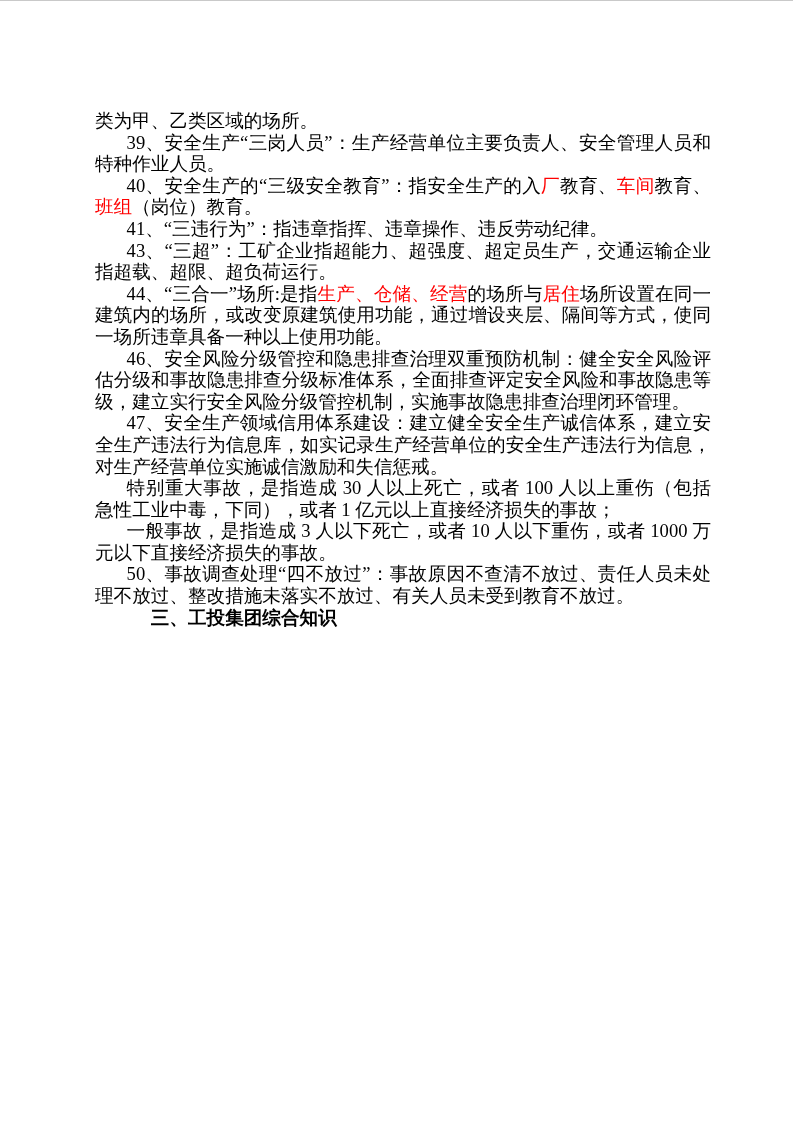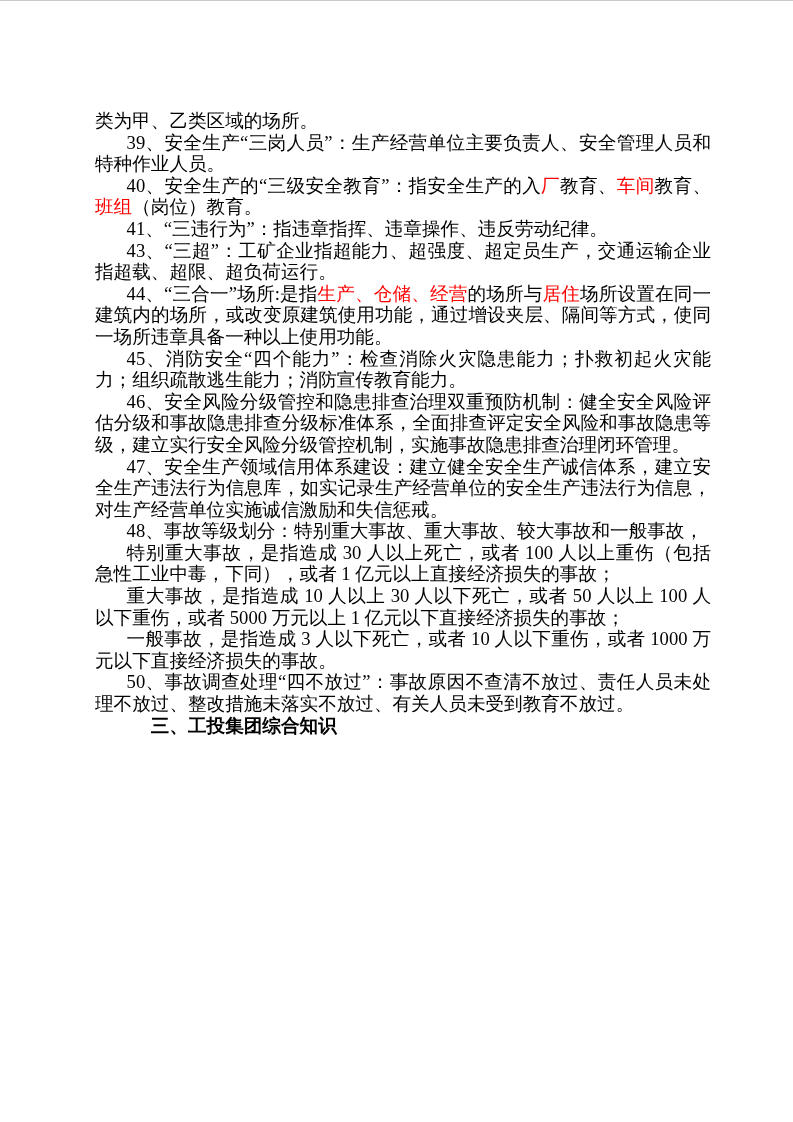--- a/index.html
+++ b/index.html
@@ -56,23 +56,20 @@
 
 <div class="page">
   <div class="top-edge" style="background: rgb(201, 201, 201);"></div>
   <div class="text-block" style="color: rgb(0, 0, 0);">
       <p class="para continuation"><span class="seg">类为甲、乙类区域的场所。</span></p>
       <p class="para item"><span class="seg">39、安全生产“三岗人员”：生产经营单位主要负责人、安全管理人员和特种作业人员。</span></p>
       <p class="para item"><span class="seg">40、安全生产的“三级安全教育”：指安全生产的入</span><span class="seg red">厂</span><span class="seg">教育、</span><span class="seg red">车间</span><span class="seg">教育、</span><span class="seg red">班组</span><span class="seg">（岗位）教育。</span></p>
       <p class="para item"><span class="seg">41、“三违行为”：指违章指挥、违章操作、违反劳动纪律。</span></p>
       <p class="para item"><span class="seg">43、“三超”：工矿企业指超能力、超强度、超定员生产，交通运输企业指超载、超限、超负荷运行。</span></p>
       <p class="para item"><span class="seg">44、“三合一”场所:是指</span><span class="seg red">生产、仓储、经营</span><span class="seg">的场所与</span><span class="seg red">居住</span><span class="seg">场所设置在同一建筑内的场所，或改变原建筑使用功能，通过增设夹层、隔间等方式，使同一场所违章具备一种以上使用功能。</span></p>
-      <p class="para item"><span class="seg">45、消防安全“四个能力”：检查消除火灾隐患能力；扑救初起火灾能力；组织疏散逃生能力；消防宣传教育能力。</span></p>
       <p class="para item"><span class="seg">46、安全风险分级管控和隐患排查治理双重预防机制：健全安全风险评估分级和事故隐患排查分级标准体系，全面排查评定安全风险和事故隐患等级，建立实行安全风险分级管控机制，实施事故隐患排查治理闭环管理。</span></p>
       <p class="para item"><span class="seg">47、安全生产领域信用体系建设：建立健全安全生产诚信体系，建立安全生产违法行为信息库，如实记录生产经营单位的安全生产违法行为信息，对生产经营单位实施诚信激励和失信惩戒。</span></p>
-      <p class="para item"><span class="seg">48、事故等级划分：特别重大事故、重大事故、较大事故和一般事故，</span></p>
       <p class="para item"><span class="seg">特别重大事故，是指造成 30 人以上死亡，或者 100 人以上重伤（包括急性工业中毒，下同），或者 1 亿元以上直接经济损失的事故；</span></p>
-      <p class="para item"><span class="seg">重大事故，是指造成 10 人以上 30 人以下死亡，或者 50 人以上 100 人以下重伤，或者 5000 万元以上 1 亿元以下直接经济损失的事故；</span></p>
       <p class="para item"><span class="seg">一般事故，是指造成 3 人以下死亡，或者 10 人以下重伤，或者 1000 万元以下直接经济损失的事故。</span></p>
       <p class="para item"><span class="seg">50、事故调查处理“四不放过”：事故原因不查清不放过、责任人员未处理不放过、整改措施未落实不放过、有关人员未受到教育不放过。</span></p>
       <p class="para heading"><span class="seg">三、工投集团综合知识</span></p>
     </div>
 </div>
 
 </body></html>

